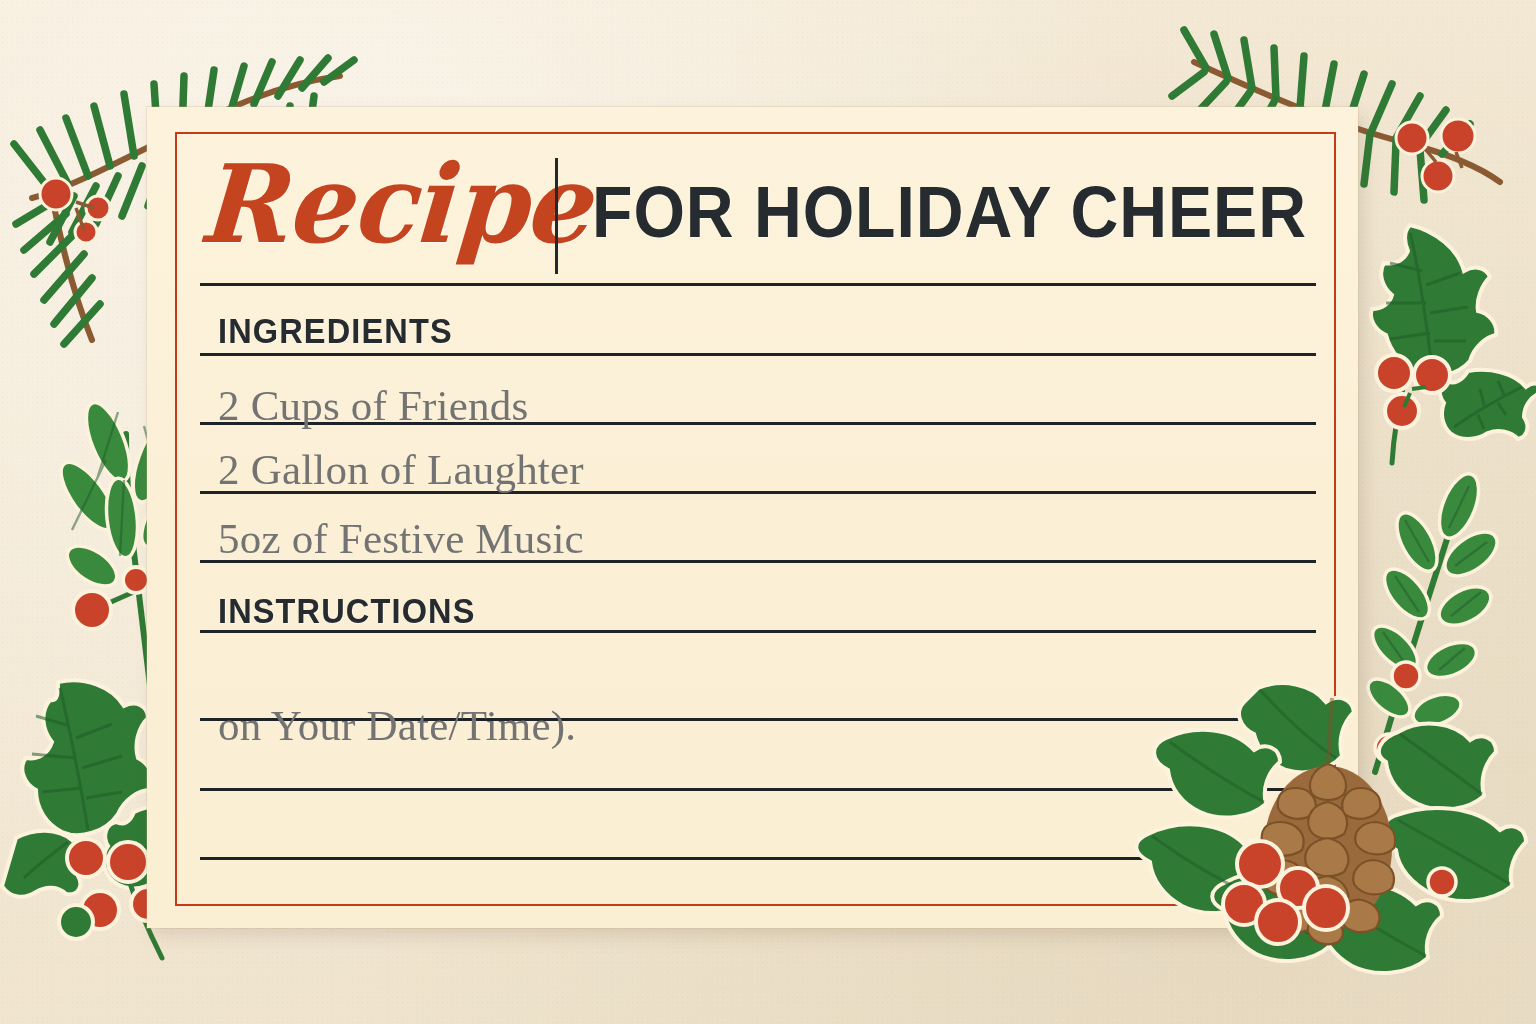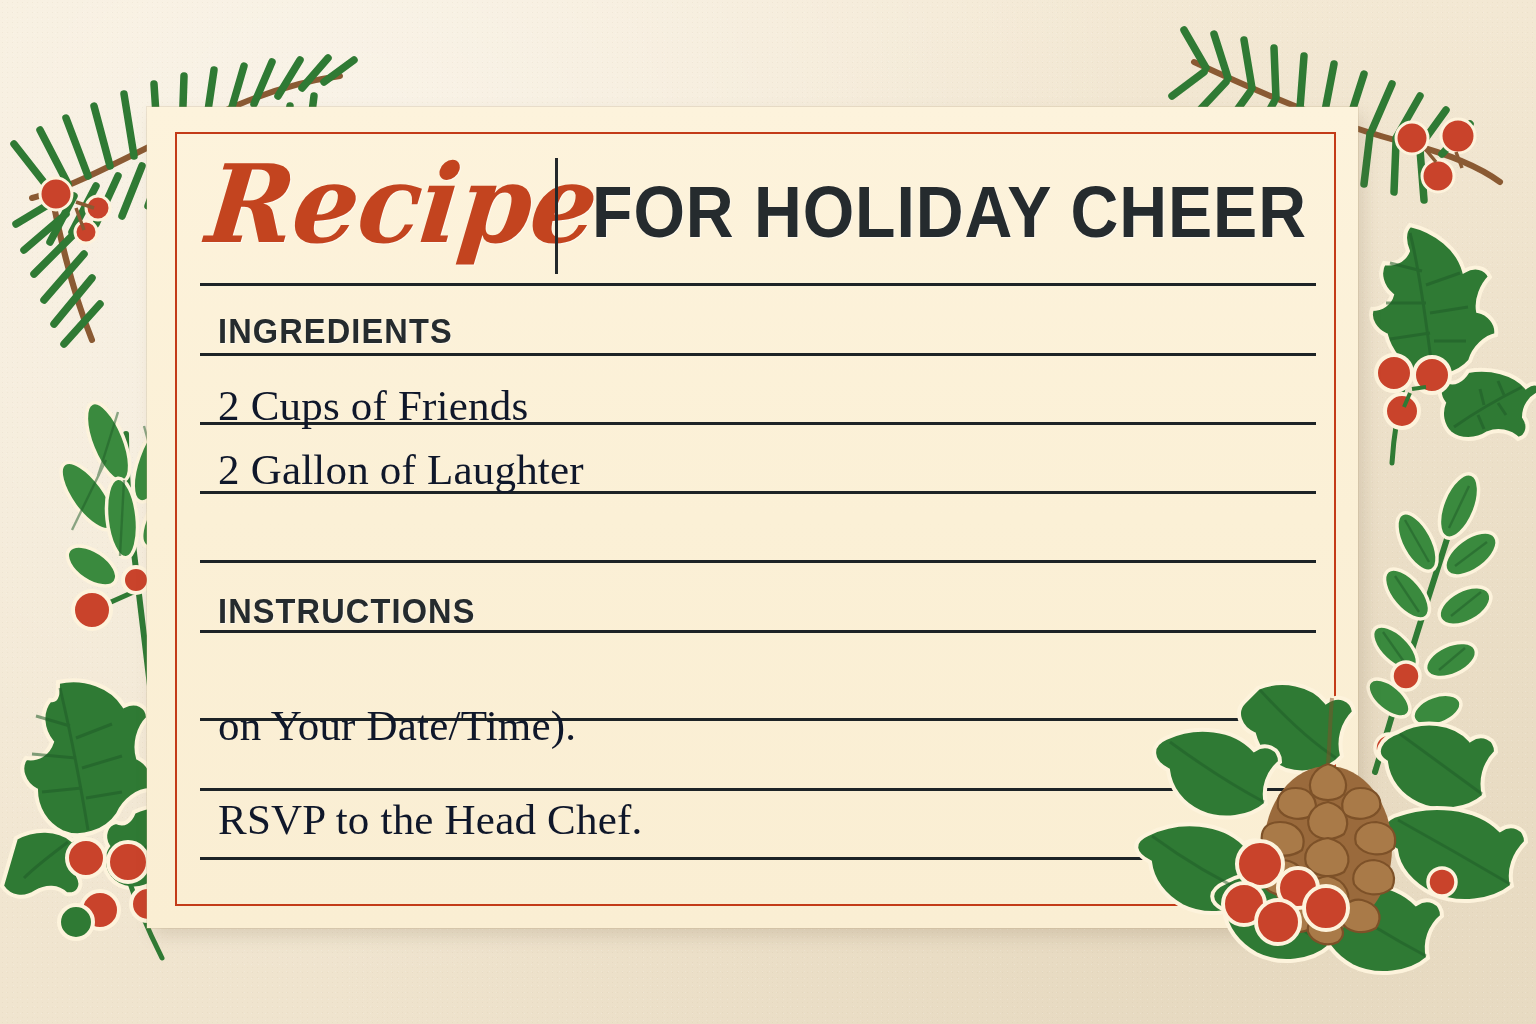--- a/index.html
+++ b/index.html
@@ -100,21 +100,21 @@
     transform:scaleX(.93);
     transform-origin:left center;
     white-space:nowrap;
     text-shadow:1px 1px 0 rgba(255,255,255,.5);
   }
   .line-text{
     position:absolute;left:218px;
     font-family:"Liberation Serif", serif;
     font-size:43px;
     line-height:48px;
-    color:#0f172a;
+    color:#737373;
     white-space:nowrap;
     letter-spacing:.2px;
   }
 
   
   .deco{position:absolute;pointer-events:none;}
   svg{display:block;overflow:visible;}
 </style>
 </head>
 <body>
@@ -335,24 +335,24 @@
   <div class="rule" style="top:491px;"></div>
   <div class="rule" style="top:560px;"></div>
   <div class="rule" style="top:630px;"></div>
   <div class="rule" style="top:718px;"></div>
   <div class="rule" style="top:788px;"></div>
   <div class="rule" style="top:857px;"></div>
 
   <div class="sec-label" style="top:312px;">INGREDIENTS</div>
   <div class="line-text" style="top:382px;">2 Cups of Friends</div>
   <div class="line-text" style="top:446px;">2 Gallon of Laughter</div>
+  <div class="line-text" style="top:515px;">5oz of Festive Music</div>
 
   <div class="sec-label" style="top:592px;">INSTRUCTIONS</div>
   <div class="line-text" style="top:702px;">on Your Date/Time).</div>
-  <div class="line-text" style="top:796px;">RSVP to the Head Chef.</div>
 
   <div class="deco" style="left:1130px;top:676px;width:410px;height:348px;">
     <svg width="410" height="348" viewBox="0 0 410 348">
 
       <g fill="#2f7a34" stroke="#fdf3dc" stroke-width="4">
         <path d="M128,12 C152,2 182,8 196,26 C208,18 222,22 224,36 C212,48 208,64 212,80
                  C200,94 176,100 156,94 C140,88 128,74 124,58 C110,52 104,36 114,26 Z"></path>
         <path d="M36,62 C66,48 104,52 124,74 C136,66 150,72 150,86 C138,96 132,112 136,128
                  C120,142 92,146 70,136 C52,128 40,112 38,94 C22,86 18,70 36,62 Z"></path>
         <path d="M18,158 C50,142 92,146 114,168 C126,160 140,166 140,180 C128,190 122,206 126,222

